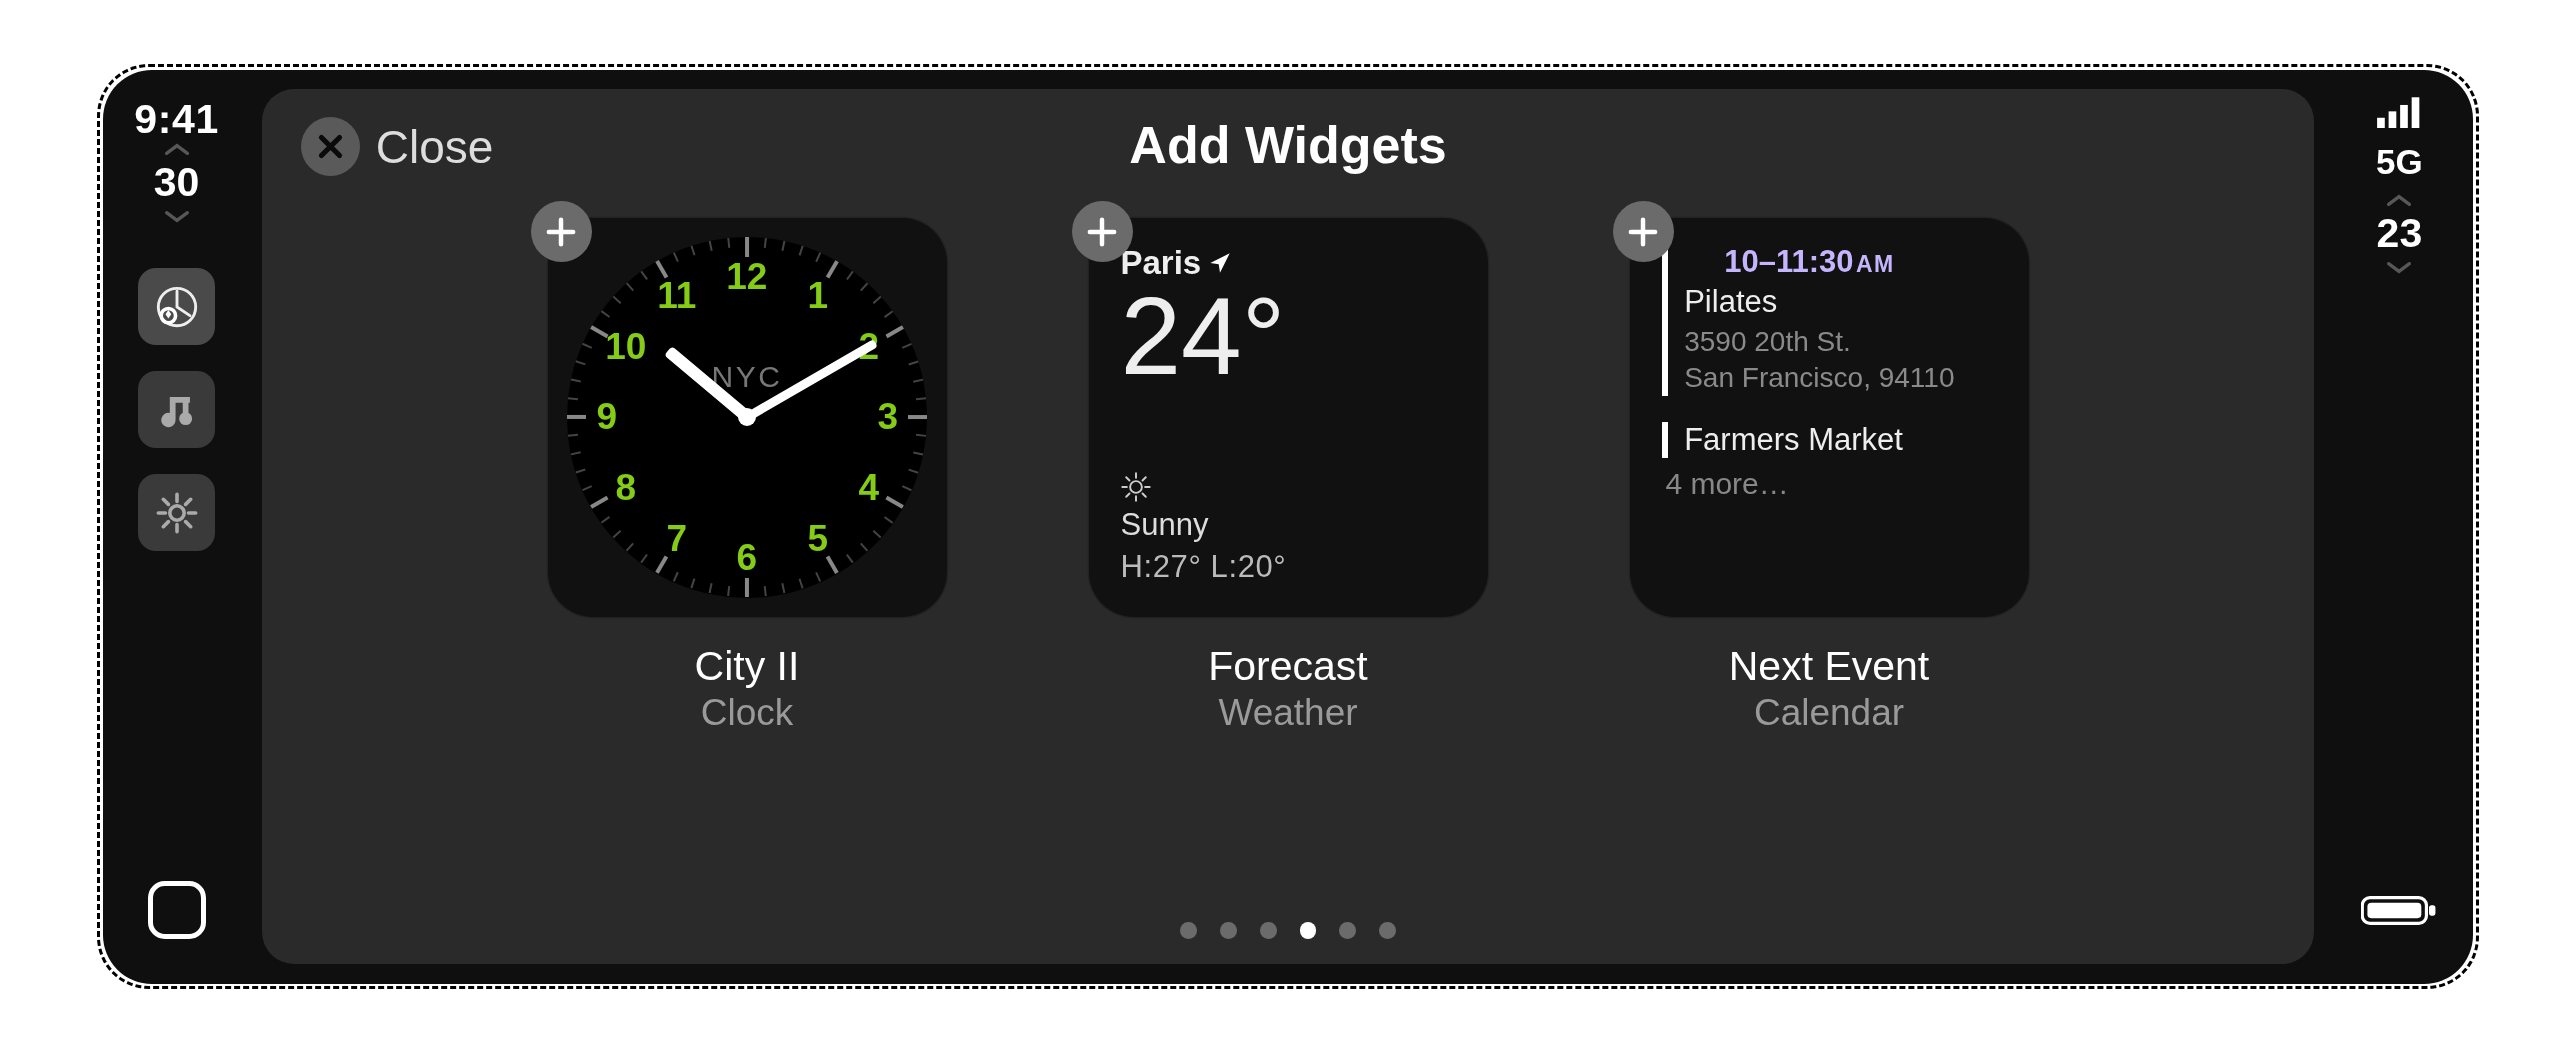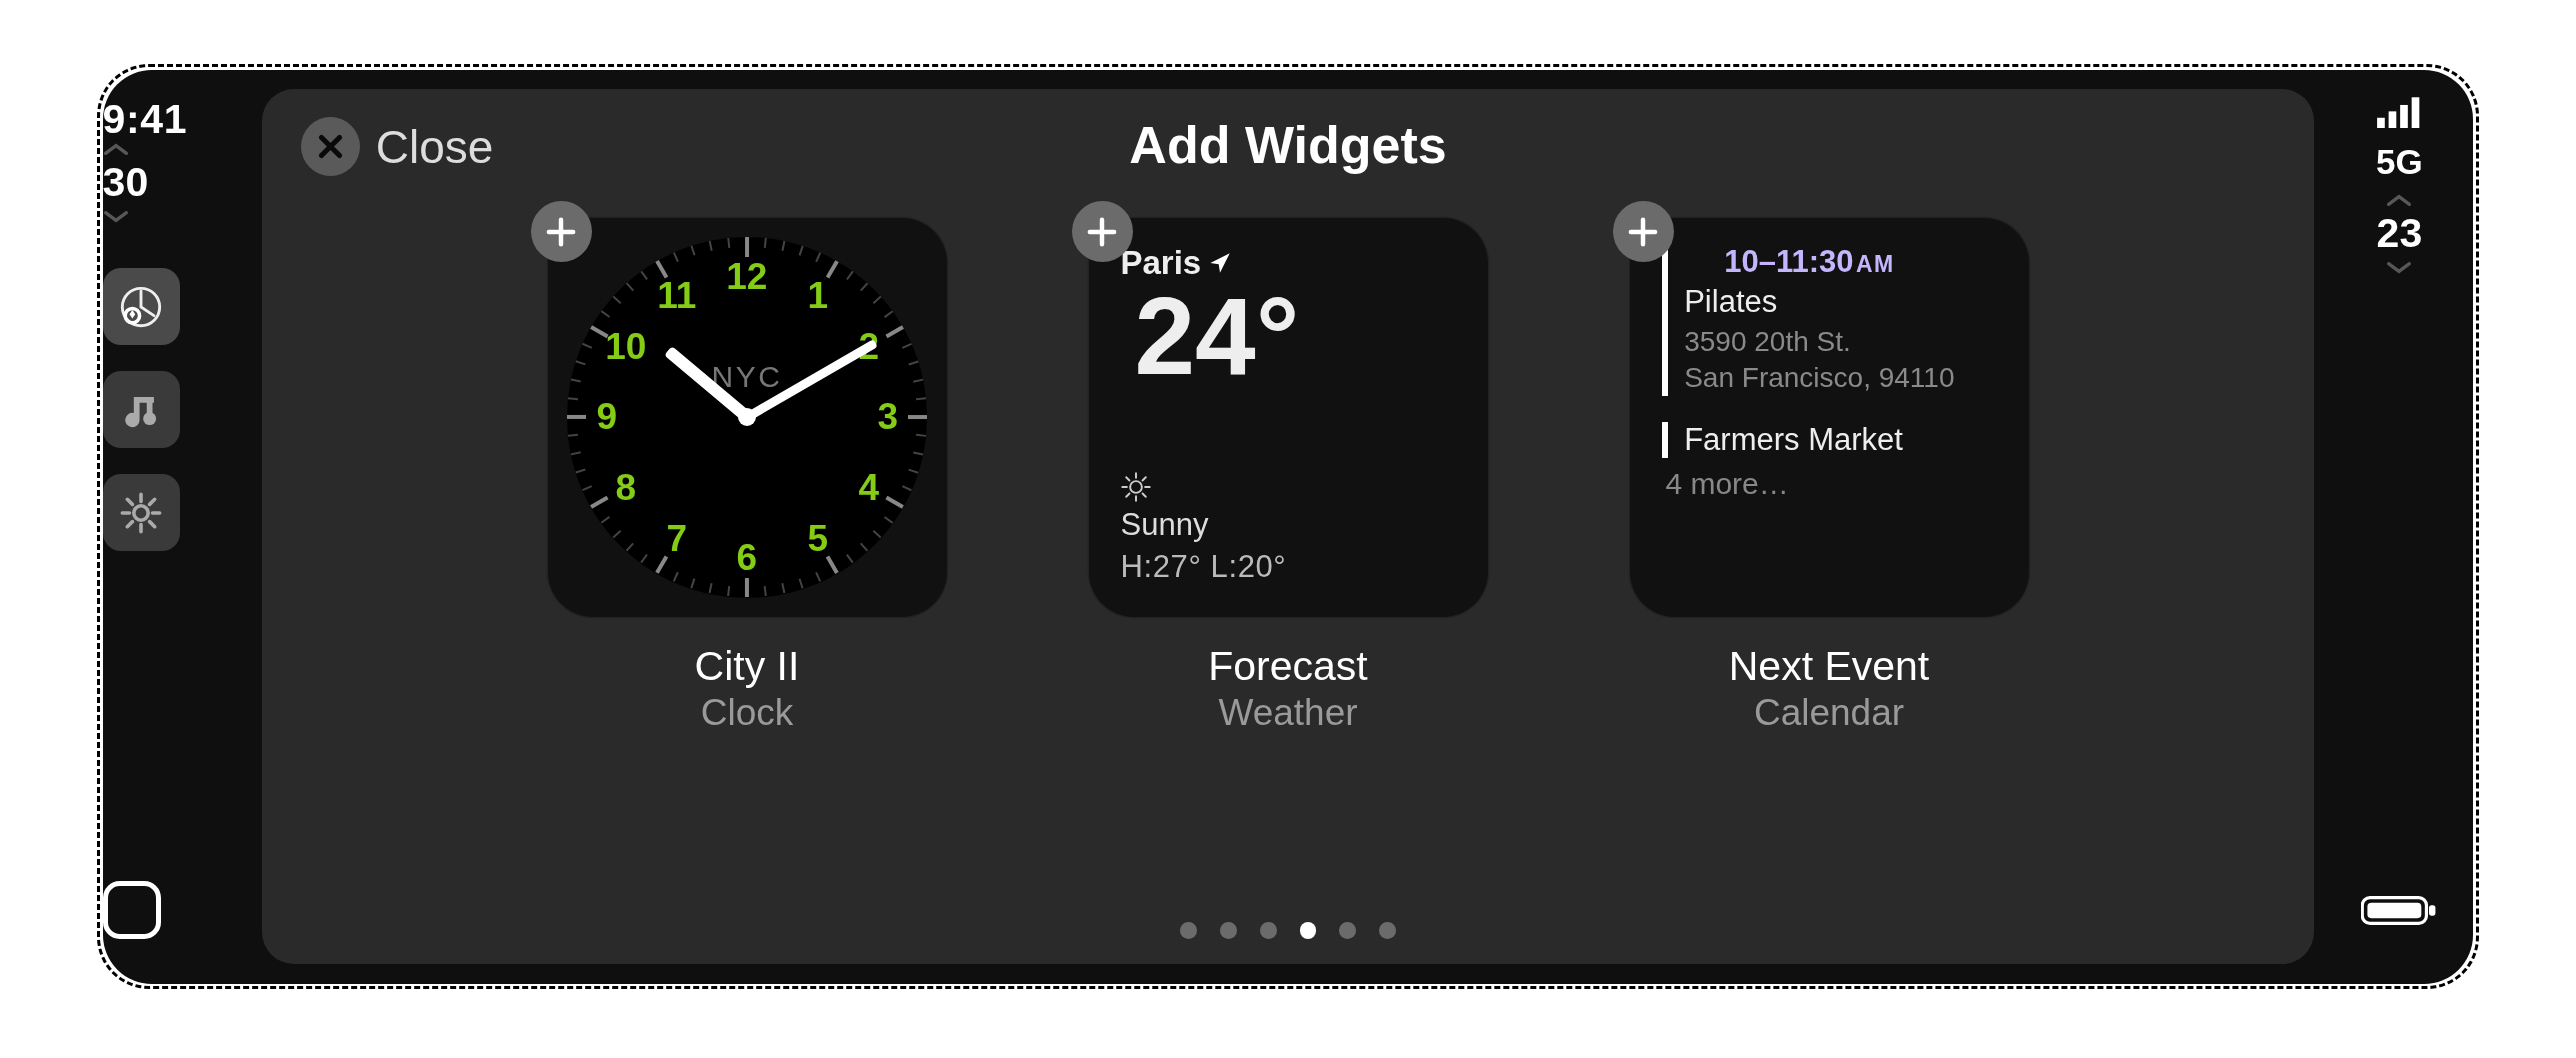--- a/index.html
+++ b/index.html
@@ -29,20 +29,21 @@
     overflow: hidden;
     position: relative;
   }
 
   
   .rail {
     width: 148px;
     flex: 0 0 148px;
     display: flex;
     flex-direction: column;
+    align-items: center;
     padding-top: 26px;
     color: #fff;
     font-weight: 600;
   }
   .rail.right { align-items: center; }
   .rail .time { font-size: 41px; letter-spacing: 0.6px; }
   .rail .chev { width: 26px; height: 13px; opacity: .6; }
   .rail .chev svg { width: 100%; height: 100%; }
   .rail .pagenum { font-size: 41px; margin: 3.9px 0; }
   .rail .apps { margin-top: 45px; display: flex; flex-direction: column; gap: 26px; }
@@ -147,21 +148,21 @@
   }
   .tick { position:absolute; left:50%; top:50%; width:2.6px; height:13px; background:#555; transform-origin: center 167px; }
   .hand { position:absolute; left:50%; top:50%; background:#fff; transform-origin: bottom center; border-radius: 3.9px; }
   .hand.hour   { width:11.6px; height:103px; margin-left:-5.8px; margin-top:-103px; }
   .hand.minute { width:9px; height:148px; margin-left:-4.5px; margin-top:-148px; }
   .hand.cap { position:absolute; left:50%; top:50%; width:18px; height:18px; margin:-9px; background:#fff; border-radius:50%; }
 
   
   .wx-city { font-size:33px; font-weight:600; display:flex; align-items:center; gap:7.7px; }
   .wx-city svg { width:22px; height:22px; fill:#fff; }
-  .wx-temp { font-size:109px; font-weight:700; line-height:1; margin-top:0;margin-left:14px; }
+  .wx-temp { font-size:109px; font-weight:400; line-height:1; margin-top:0; }
   .wx-cond-row { position:absolute; bottom:32px; left:32px; right:32px; }
   .wx-icon svg { width:30px; height:30px; stroke:#ccc; fill:none; }
   .wx-cond { font-size:31px; color:#ddd; margin-top:2.6px; }
   .wx-hl { font-size:31px; color:#bbb; margin-top:6.4px; letter-spacing:0.6px; }
 
   
   .cal-event { border-left: 6.4px solid #fff; padding-left: 16.7px; margin-bottom: 26px; }
   .cal-time { font-size:31px; font-weight:700; color:#c4b5fd;margin-left:40px; }
   .cal-time .ampm { font-size:23px; font-weight:700; letter-spacing:1.3px; margin-left:2.6px; }
   .cal-title { font-size:31px; color:#eee; margin-top:3.9px; }

